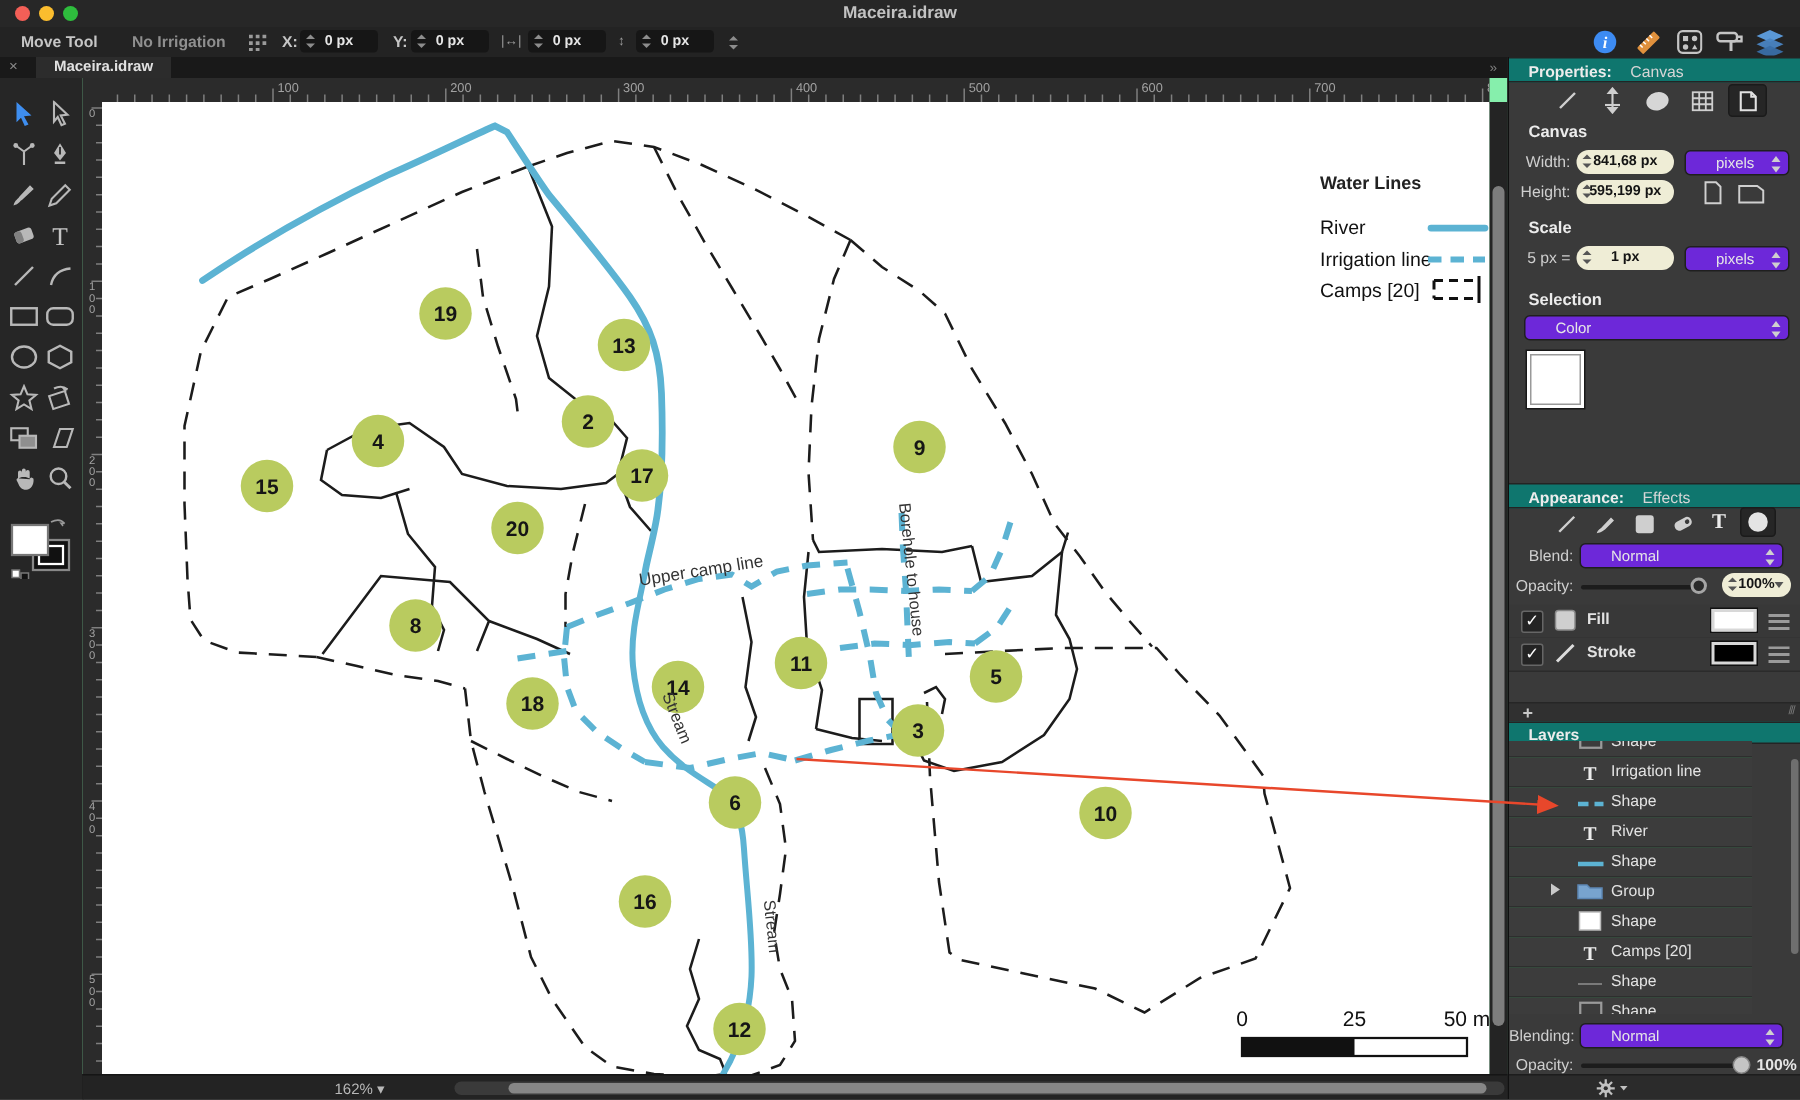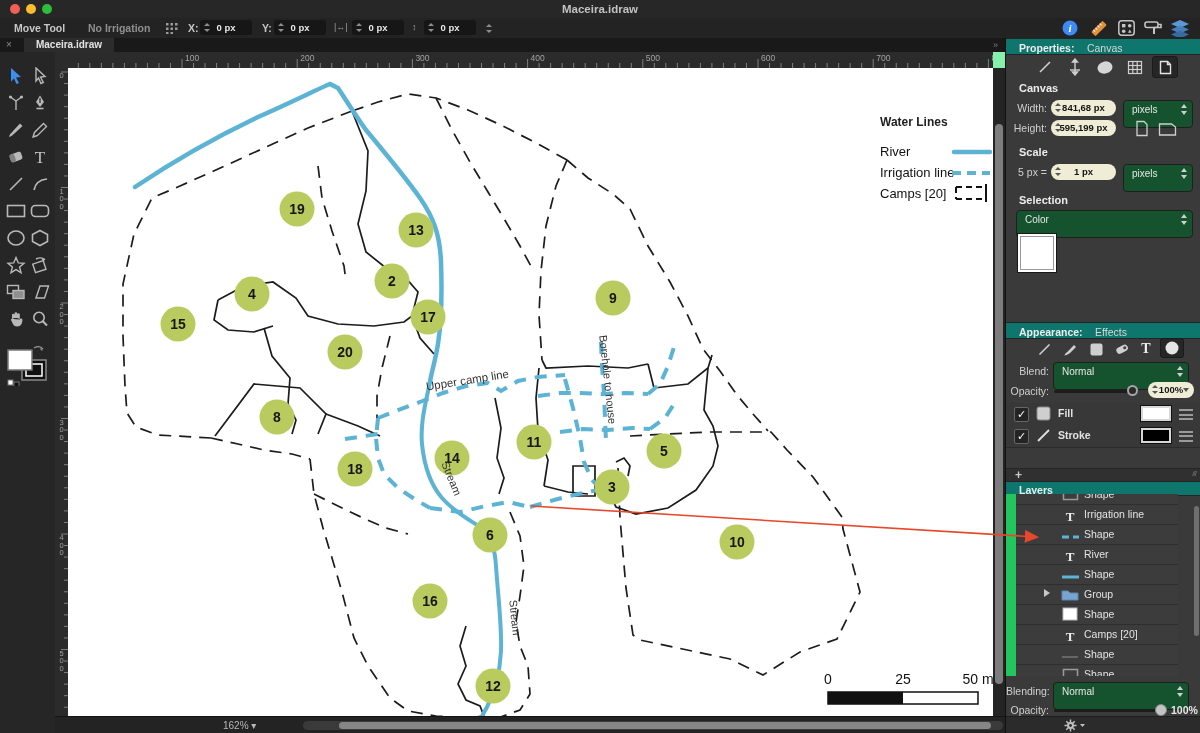--- a/index.html
+++ b/index.html
@@ -45,38 +45,38 @@
   #rightpanel{left:1005px;top:38px;width:195px;height:695px;background:#3a3a3a;border-left:1px solid #101010;color:#ddd;}
   .strip{position:absolute;left:0;width:195px;background:#0f766e;border-top:1px solid #242424;border-bottom:1px solid #242424;}
   .strip b{font-size:10.5px;color:#ececec;}
   .strip span{font-size:10.5px;color:#d6d6d6;}
   .sec-title{position:absolute;font-size:11px;font-weight:700;color:#ececec;}
   .lbl{position:absolute;font-size:10.5px;color:#cfcfcf;}
   .cream{position:absolute;height:16px;background:#efedd6;border-radius:8px;color:#141414;font-weight:700;font-size:9.5px;text-align:center;line-height:16px;}
   .cream .stp:before{border-bottom-color:#555;}
   .cream .stp:after{border-top-color:#555;}
   .cream .dn{position:absolute;right:5px;top:6px;border-left:3px solid transparent;border-right:3px solid transparent;border-top:4px solid #555;}
-  .dd{position:absolute;height:28px;background:#14532d;border:1px solid #1f1f1f;border-radius:4px;font-size:10px;color:#e6e6e6;line-height:17px;padding-left:8px;box-sizing:border-box;}
+  .dd{position:absolute;height:17px;background:#6d28d9;border:1px solid #1f1f1f;border-radius:4px;font-size:10px;color:#e6e6e6;line-height:17px;padding-left:20px;box-sizing:border-box;}
   .dd .ar{position:absolute;right:4px;top:3px;width:7px;height:11px;}
   .dd .ar:before,.dd .ar:after{content:"";position:absolute;left:0;border-left:3.5px solid transparent;border-right:3.5px solid transparent;}
   .dd .ar:before{top:0;border-bottom:4px solid #cfcfcf;}
   .dd .ar:after{bottom:0;border-top:4px solid #cfcfcf;}
   .slider{position:absolute;height:3px;background:#1c1c1c;border-radius:2px;}
   .knob{position:absolute;border-radius:50%;}
   .knob.dark{width:7px;height:7px;background:#2a2a2a;border:2px solid #a5a5a5;}
   .knob.light{width:10px;height:10px;background:#c4c4c4;border:1px solid #858585;}
   .cb{position:absolute;width:13px;height:13px;background:#242424;border:1px solid #666;border-radius:2px;color:#fff;font-size:11px;line-height:13px;text-align:center;}
   .erow{position:absolute;left:0;width:195px;height:22px;background:#383838;border-bottom:1px solid #2b2b2b;}
   .erow .nm{position:absolute;left:52px;top:4px;font-size:10.5px;font-weight:700;color:#e2e2e2;}
   .sw{position:absolute;left:135px;top:3px;width:30px;height:15px;border:2px solid #d8d8d8;box-sizing:border-box;box-shadow:0 0 0 1px #111;}
   .sw.white{background:#fff;}
   .sw.black{background:#000;}
   .sw.split{background:linear-gradient(135deg,#3c3c3c 50%,#111 50%);}
   .ham{position:absolute;left:173px;top:6px;width:14px;height:11px;background:repeating-linear-gradient(#9a9a9a 0 2px,transparent 2px 4.5px);}
-  #layerlist{position:absolute;left:0;top:456px;width:162px;height:182px;overflow:hidden;background:#22c55e;padding-left:10px;}
+  #layerlist{position:absolute;left:0;top:456px;width:162px;height:182px;overflow:hidden;background:#22c55e;}
   .lrow{position:relative;height:19px;background:#3c3c3c;border-bottom:1px solid #2e2e2e;}
   .lrow .nm{position:absolute;left:68px;top:3px;font-size:10.5px;color:#e3e3e3;}
   .lrow .ic{position:absolute;left:44px;top:2px;width:20px;text-align:center;}
   .lrow .disc{position:absolute;left:28px;top:4px;width:0;height:0;border-top:4px solid transparent;border-bottom:4px solid transparent;border-left:6px solid #c9c9c9;}
   .lrow .eye{position:absolute;left:170px;top:4px;}
   .t-ic{font-family:"Liberation Serif",serif;font-weight:700;color:#ececec;font-size:13px;line-height:14px;}
   .appicon{position:absolute;top:0;width:24px;height:20px;display:flex;align-items:center;justify-content:center;}
   .appicon.sel{background:#262626;border:1px solid #1b1b1b;border-radius:3px;box-sizing:border-box;}
   .ptab{position:absolute;top:0;width:26px;height:22px;display:flex;align-items:center;justify-content:center;}
   .ptab.sel{background:#262626;border:1px solid #1b1b1b;border-radius:3px;box-sizing:border-box;}

